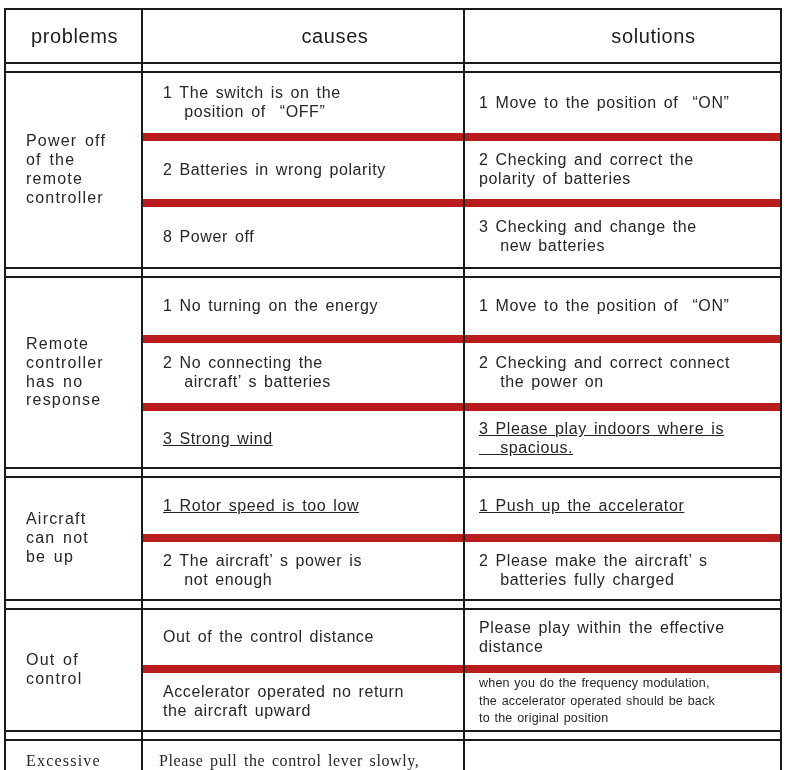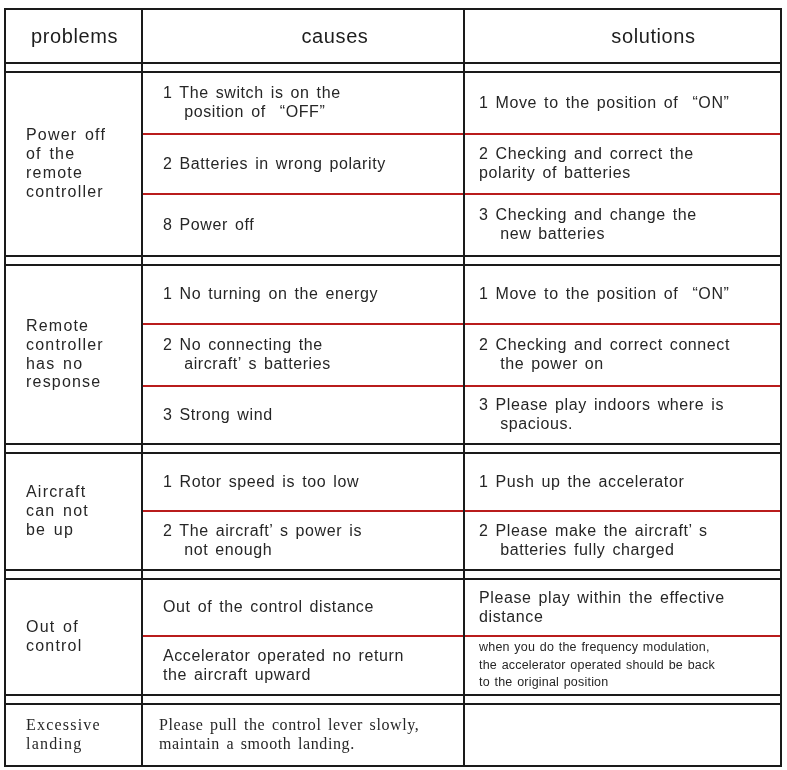--- a/index.html
+++ b/index.html
@@ -75,41 +75,41 @@
     padding-left: 20px;
     box-sizing: border-box;
     letter-spacing: 1.2px;
   }
   .rows {
     flex: 1;
     display: flex;
     flex-direction: column;
   }
   .row { display: flex; }
-  .row + .row { border-top: 2px solid #b91c1c; }
+  .row + .row { border-top: 8px solid #b91c1c; }
   .cause {
     width: 320px;
     padding-left: 20px;
     padding-right: 6px;
     box-sizing: border-box;
   }
   .solution {
     flex: 1;
     padding-left: 16px;
     padding-right: 4px;
     box-sizing: border-box;
   }
   .solution.small {
     font-size: 12.5px;
     line-height: 1.4;
     letter-spacing: 0.2px;
     word-spacing: 1px;
   }
   .rh55 { min-height: 55px; }
-  .rh56 { min-height: 56px; }
+  .rh56 { min-height: 56px; text-decoration: underline; }
   .rh57 { min-height: 57px; }
   .rh58 { min-height: 58px; }
   .rh60 { min-height: 60px; }
 </style>
 </head>
 <body>
 
 <div class="page">
   <div class="table">
     <div class="vline vline-1"></div>

